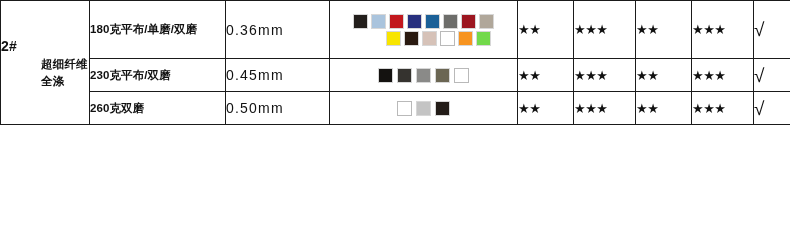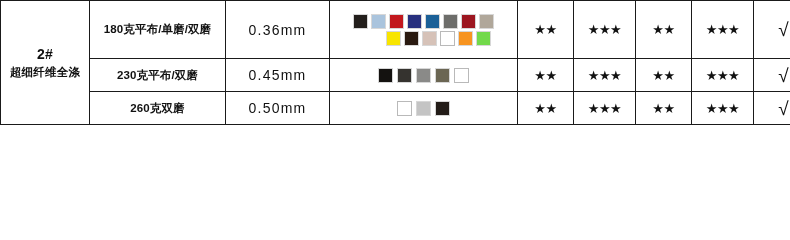--- a/index.html
+++ b/index.html
@@ -16,21 +16,20 @@
   .spec-table {
     width: 790px;
     height: 125px;
     border-collapse: collapse;
     table-layout: fixed;
     background: #ffffff;
   }
   .spec-table td {
     border: 1.6px solid #1a1a1a;
     padding: 0;
-    text-align: center;
     vertical-align: middle;
     color: #111111;
   }
   
   .col-family  { width: 89px; }
   .col-spec    { width: 136px; }
   .col-thick   { width: 104px; }
   .col-colors  { width: 188px; }
   .col-star    { width: 56px; }
   .col-star-w  { width: 62px; }
@@ -42,20 +41,21 @@
   }
   .family-code {
     font-size: 14px;
     font-weight: bold;
     letter-spacing: 0.3px;
   }
   .family-name {
     font-size: 11.5px;
     font-weight: bold;
     letter-spacing: 0.2px;
+    margin-left: 40px;
   }
   .spec-cell {
     font-size: 11.5px;
     font-weight: bold;
     letter-spacing: 0.1px;
     white-space: nowrap;
   }
   .thick-cell {
     font-size: 14px;
     font-weight: normal;

